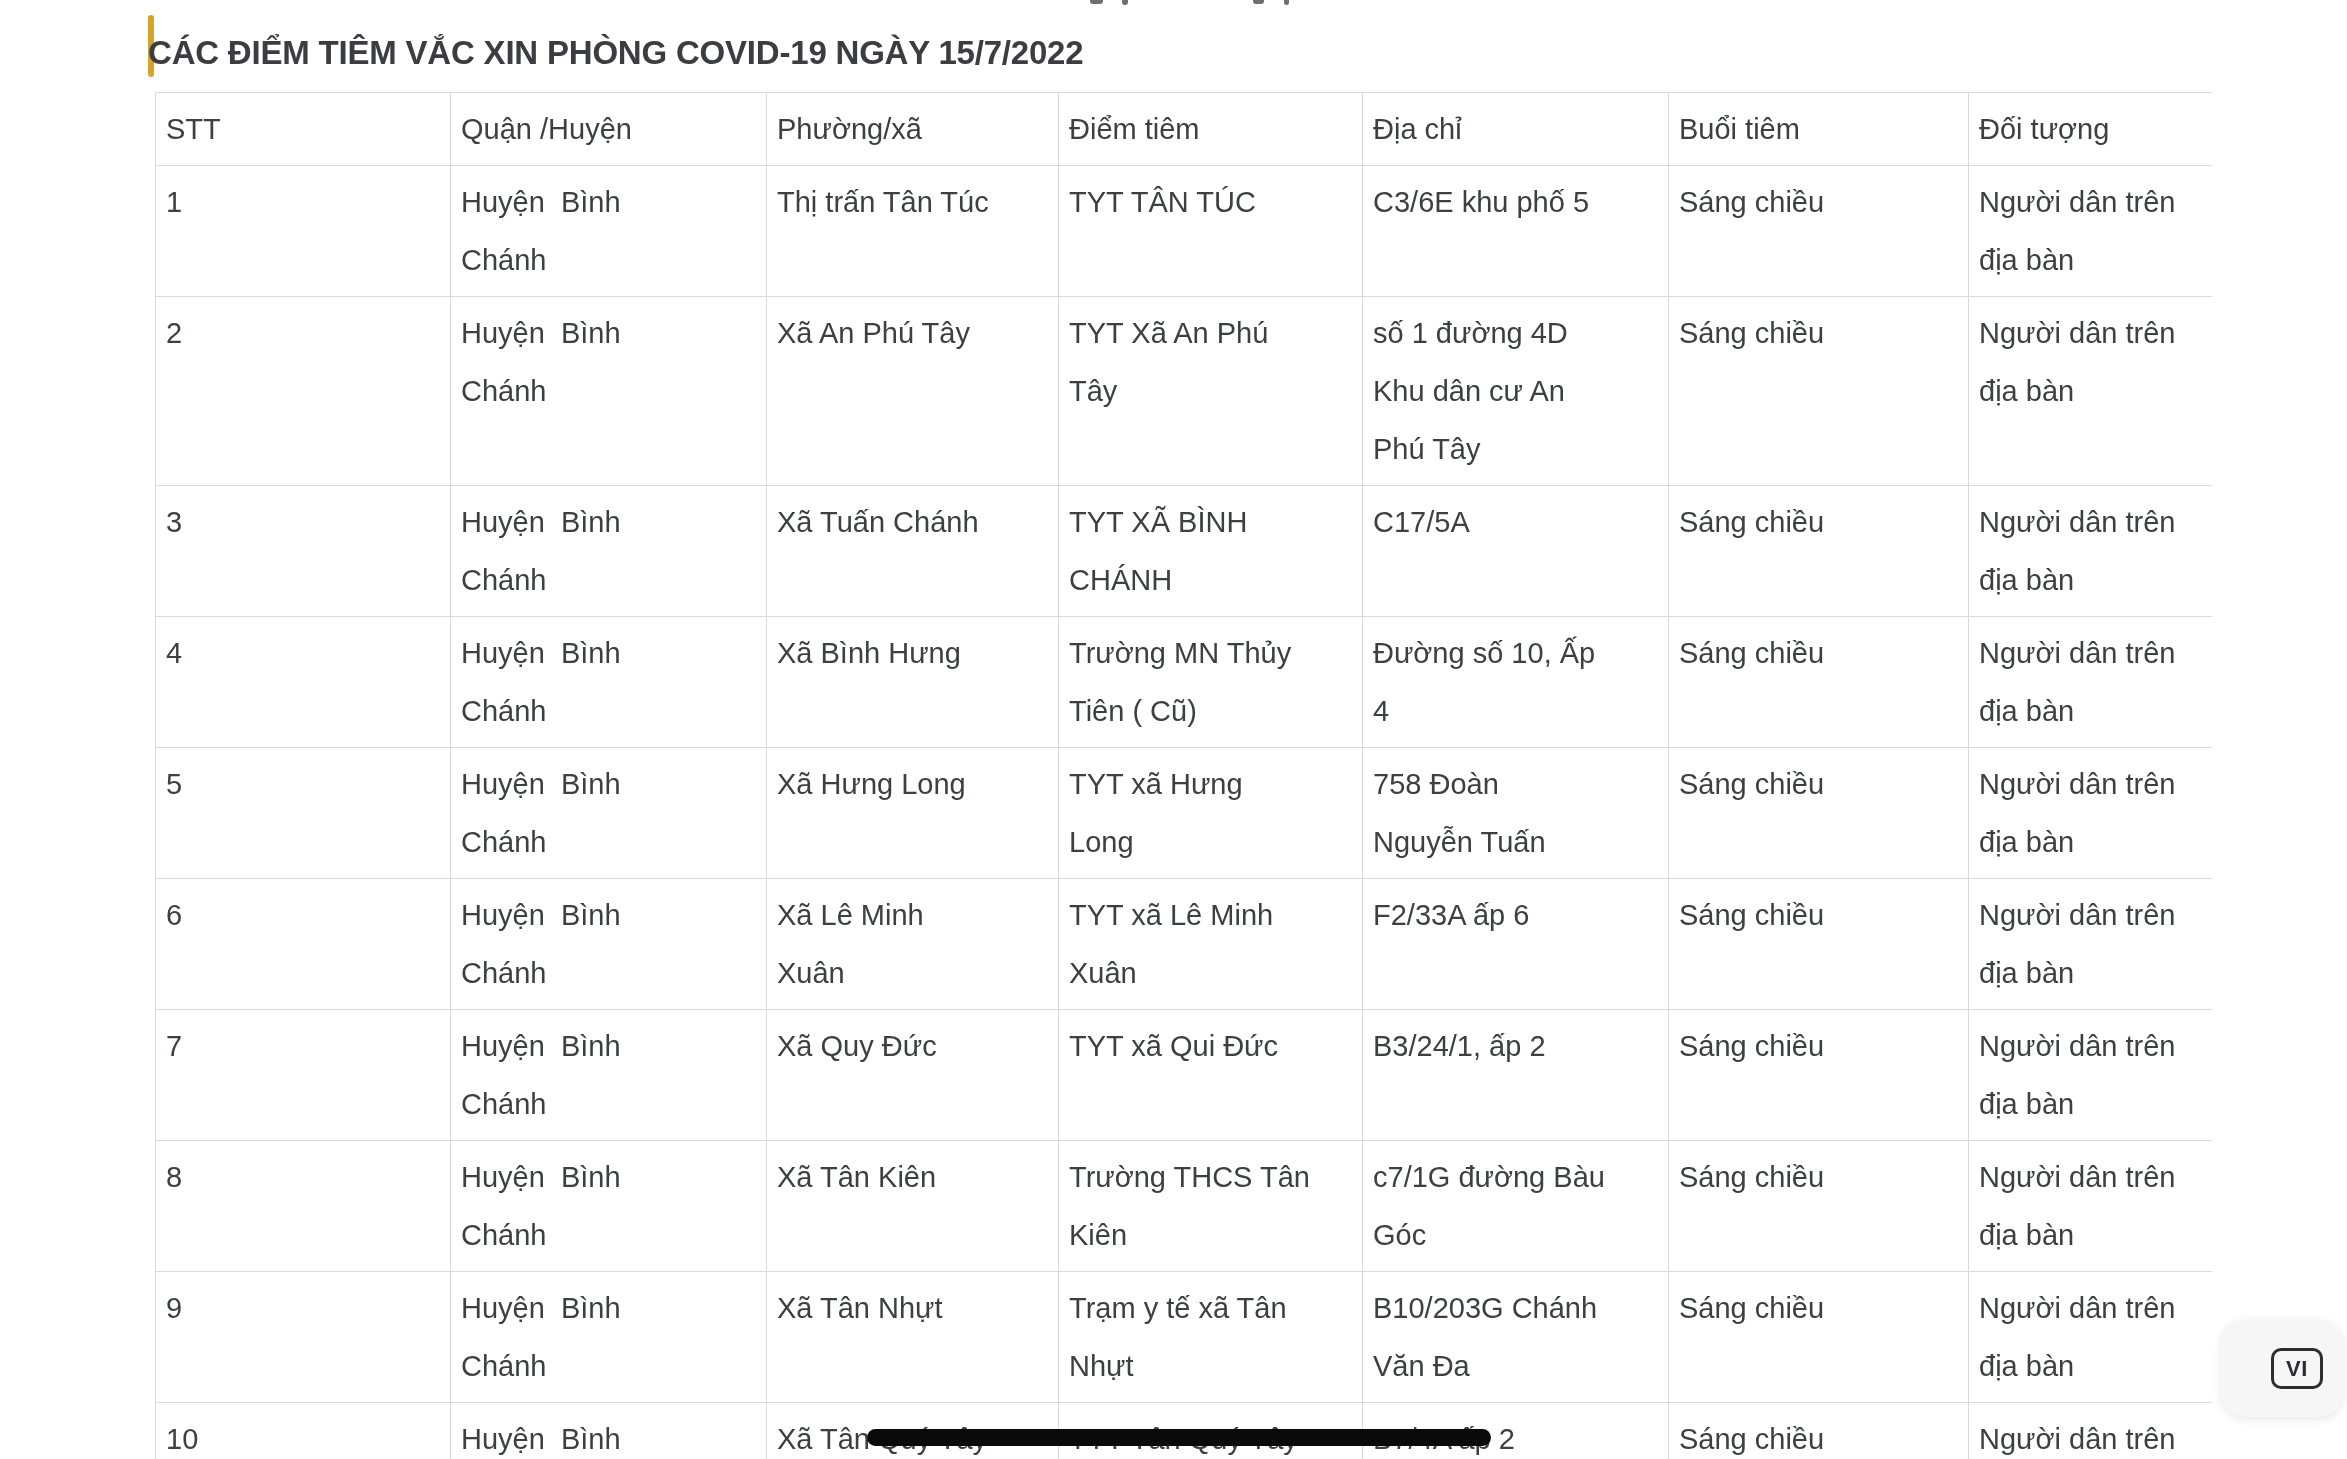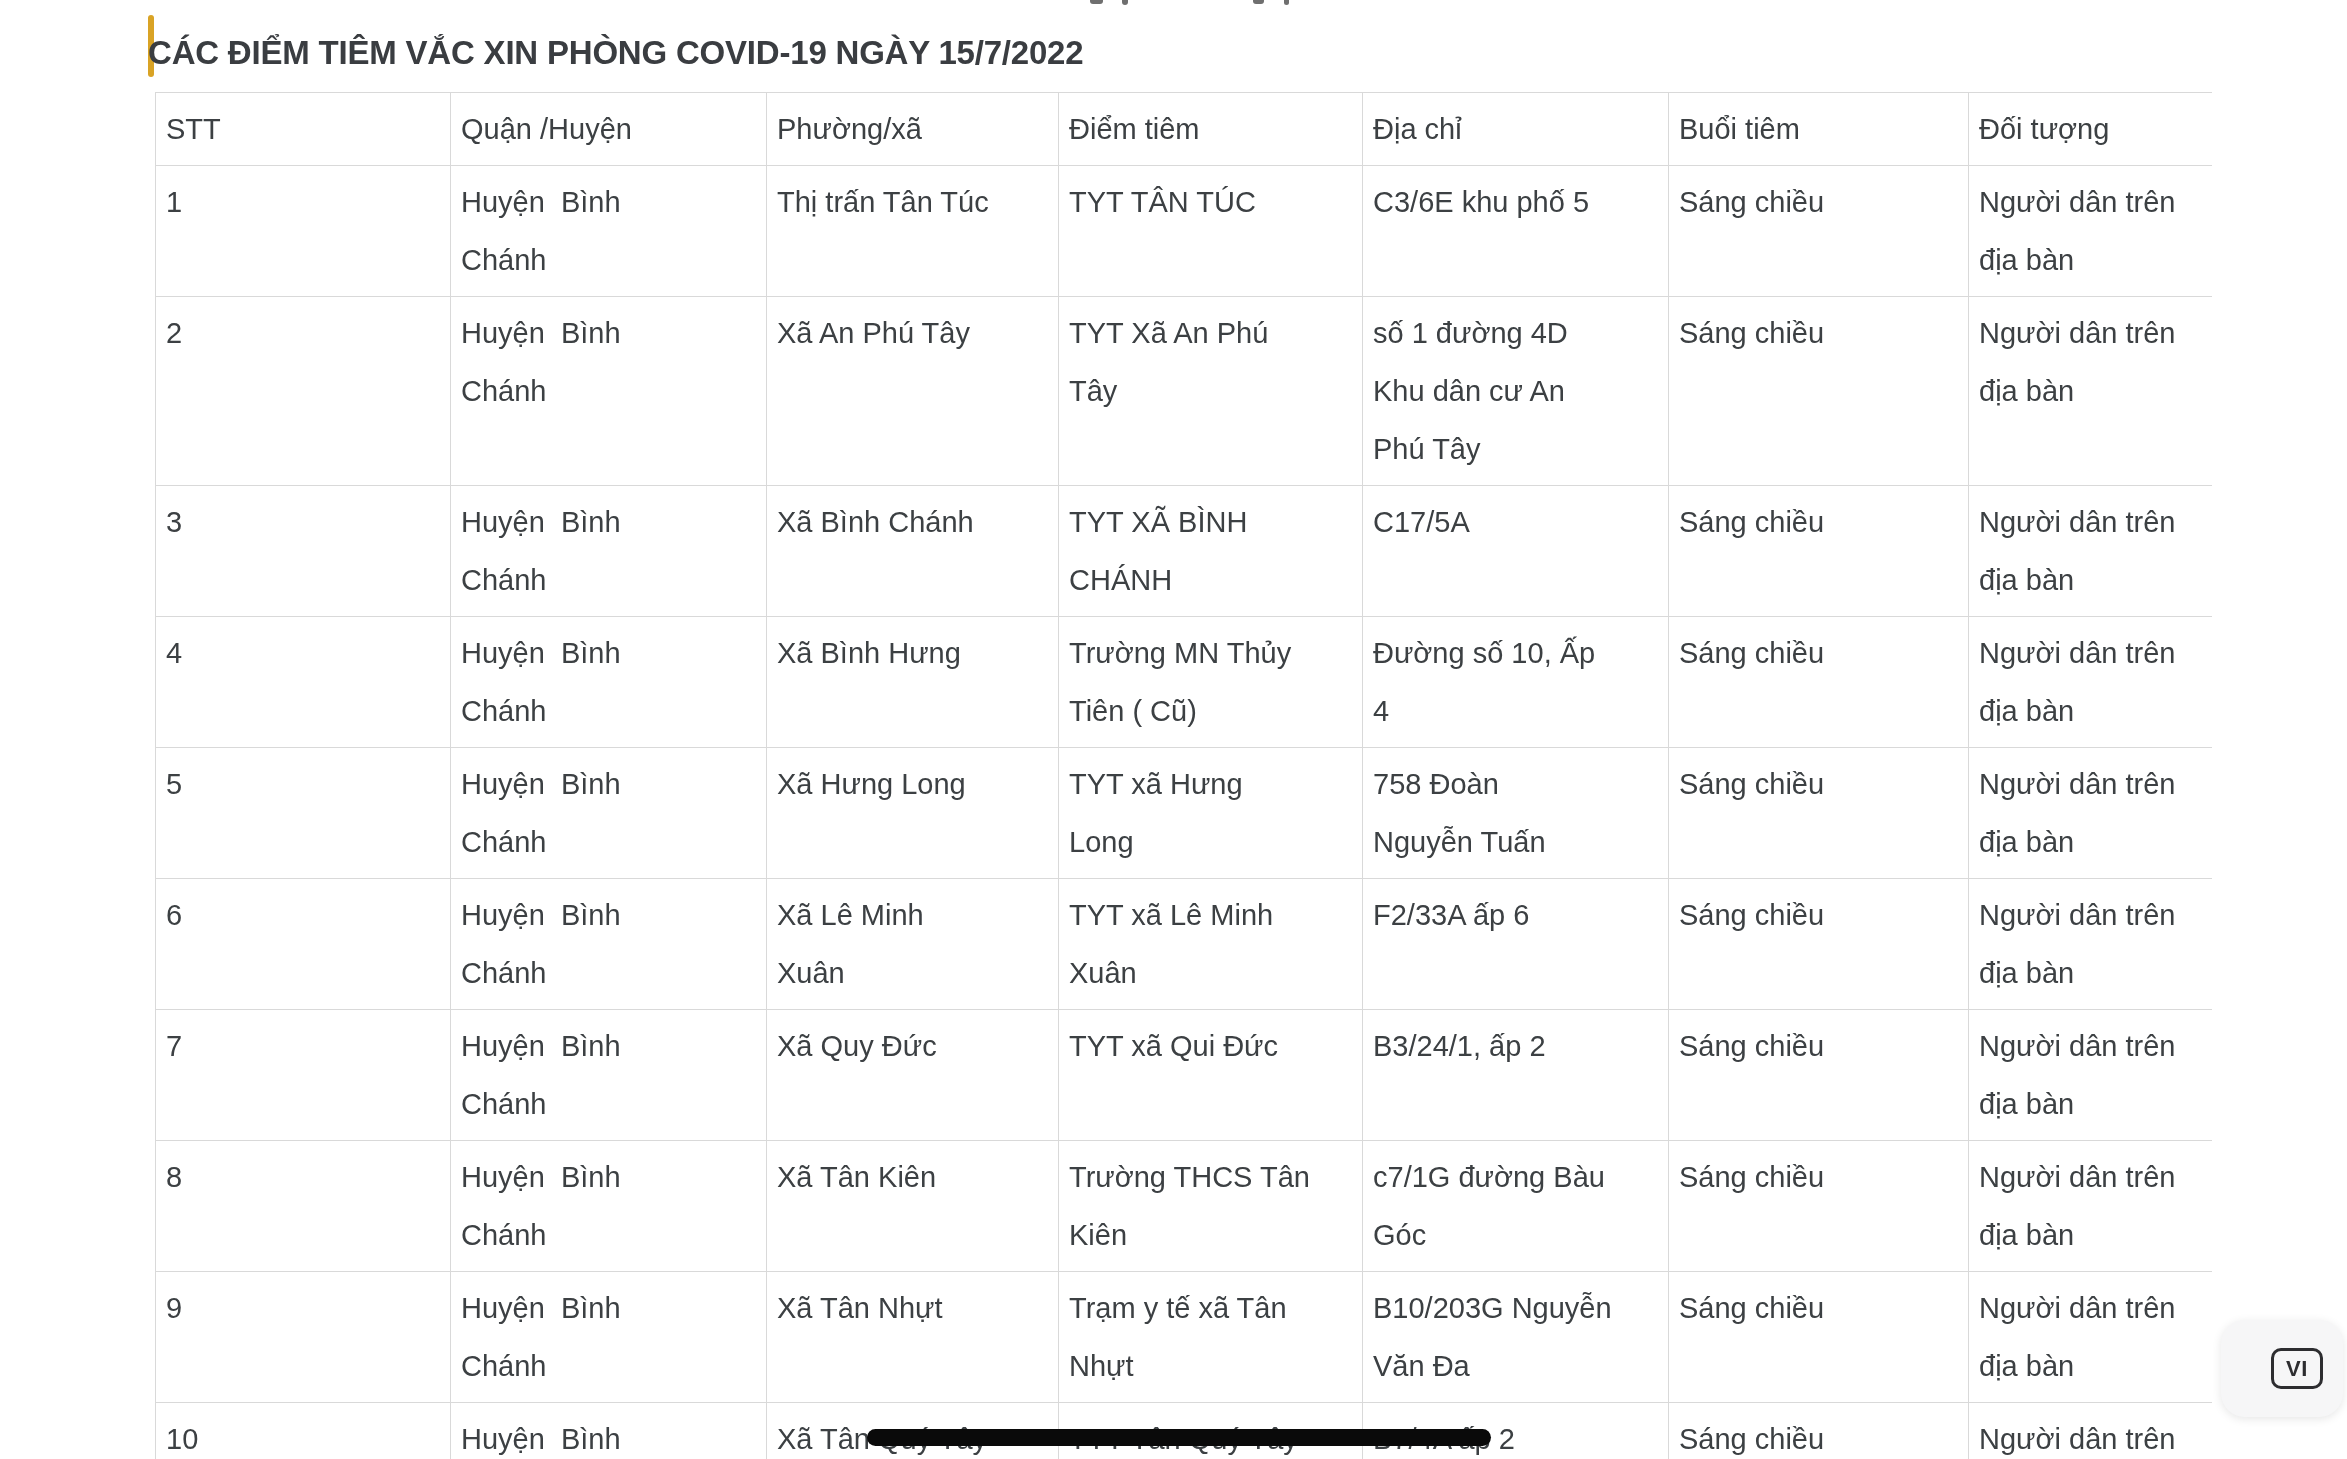--- a/index.html
+++ b/index.html
@@ -112,21 +112,21 @@
 Khu dân cư An
 Phú Tây</td>
           <td>Sáng chiều</td>
           <td>Người dân trên
 địa bàn</td>
         </tr>
         <tr>
           <td>3</td>
           <td>Huyện  Bình
 Chánh</td>
-          <td>Xã Bình Chánh</td>
+          <td>Xã Tuấn Chánh</td>
           <td>TYT XÃ BÌNH
 CHÁNH</td>
           <td>C17/5A</td>
           <td>Sáng chiều</td>
           <td>Người dân trên
 địa bàn</td>
         </tr>
         <tr>
           <td>4</td>
           <td>Huyện  Bình
@@ -190,21 +190,21 @@
           <td>Người dân trên
 địa bàn</td>
         </tr>
         <tr>
           <td>9</td>
           <td>Huyện  Bình
 Chánh</td>
           <td>Xã Tân Nhựt</td>
           <td>Trạm y tế xã Tân
 Nhựt</td>
-          <td>B10/203G Nguyễn
+          <td>B10/203G Chánh
 Văn Đa</td>
           <td>Sáng chiều</td>
           <td>Người dân trên
 địa bàn</td>
         </tr>
         <tr>
           <td>10</td>
           <td>Huyện  Bình
 Chánh</td>
           <td>Xã Tân Quý Tây</td>

